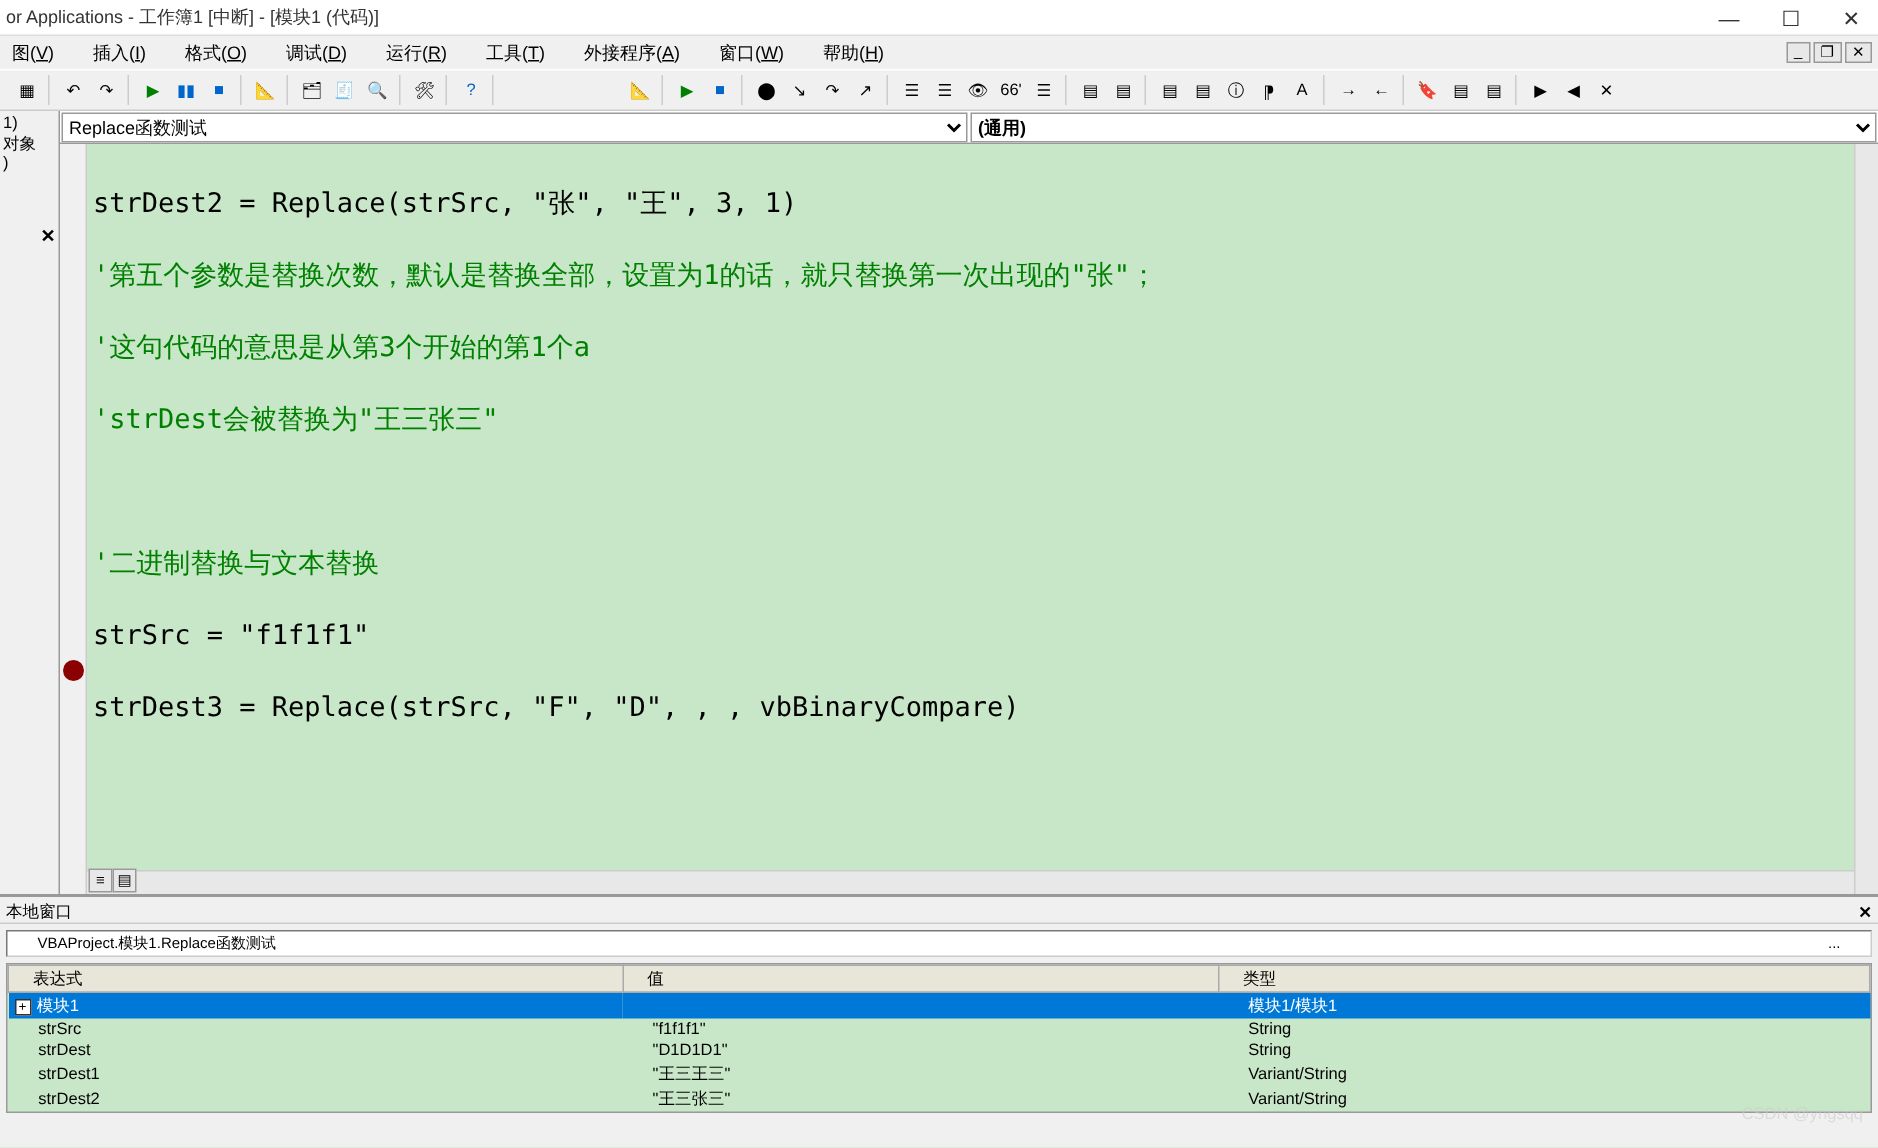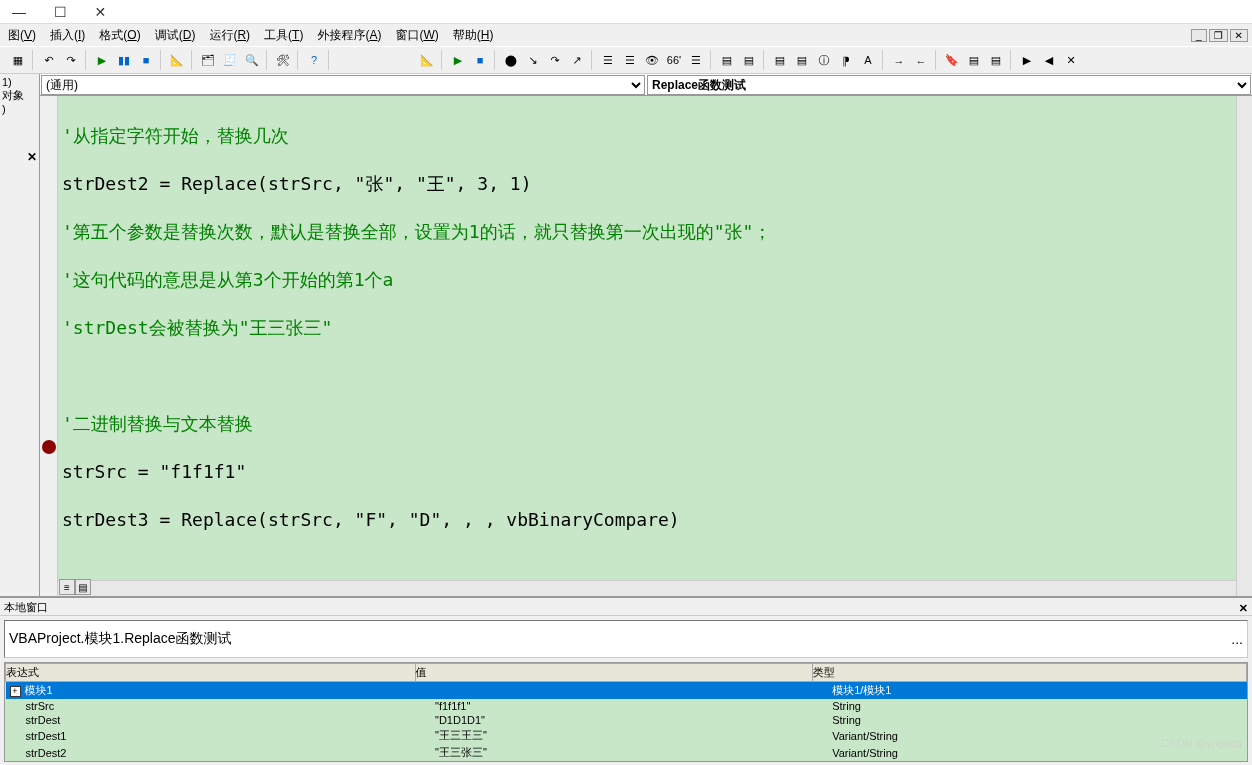--- a/index.html
+++ b/index.html
@@ -1,21 +1,21 @@
 <!DOCTYPE html>
 <html><head>
 <meta charset="utf-8">
 <style>
 * { box-sizing: border-box; margin: 0; padding: 0; }
 body { font-family: "Microsoft YaHei", "SimSun", sans-serif; font-size: 12px; background: #f0f0f0; overflow: hidden; width: 1252px; height: 765px; position: relative; }
 .titlebar { height: 24px; background: #fff; display: flex; align-items: center; justify-content: space-between; padding: 0 4px; border-bottom: 1px solid #ddd; }
 .titlebar .title { color: #333; font-size: 12px; }
 .titlebar .controls { display: flex; gap: 12px; }
 .titlebar .controls span { font-size: 14px; color: #333; cursor: pointer; padding: 0 8px; }
-.menubar { height: 22px; background: #f0f0f0; display: flex; align-items: center; padding: 0 2px; gap: 2px; position: relative; }
+.menubar { height: 22px; background: #f0f0f0; display: flex; align-items: center; padding: 0 2px; gap: 14px; position: relative; }
 .menubar .menu { padding: 2px 6px; cursor: pointer; }
 .menubar .menu u { text-decoration: underline; }
 .menubar .mdi-controls { position: absolute; right: 4px; display: flex; gap: 2px; }
 .menubar .mdi-controls span { font-size: 10px; cursor: pointer; padding: 0 4px; border: 1px solid #999; background: #e8e8e8; }
 .toolbar { height: 28px; background: #f0f0f0; border-top: 1px solid #fff; border-bottom: 1px solid #ccc; display: flex; align-items: center; padding: 0 4px; gap: 2px; }
 .toolbar .grp { display: flex; gap: 2px; align-items: center; padding: 0 4px; border-right: 1px solid #ccc; }
 .toolbar .grp:last-child { border-right: none; }
 .tb-btn { width: 20px; height: 20px; display: flex; align-items: center; justify-content: center; cursor: pointer; font-size: 11px; }
 .tb-spacer { flex: 0 0 80px; }
 .main-area { display: flex; height: 522px; }
@@ -30,35 +30,36 @@
 .gutter { position: absolute; left: 0; top: 0; width: 18px; height: 100%; background: #f0f0f0; border-right: 1px solid #ccc; }
 .breakpoint { position: absolute; left: 2px; width: 14px; height: 14px; border-radius: 50%; background: #8B0000; }
 .code-content { padding: 4px 4px 4px 22px; font-family: "NSimSun", "SimSun", Consolas, monospace; font-size: 18px; line-height: 24px; white-space: pre; }
 .code-line { height: 24px; }
 .comment { color: #008000; }
 .split-btns { position: absolute; left: 19px; bottom: 1px; display: flex; }
 .split-btns span { width: 16px; height: 16px; border: 1px solid #999; background: #e8e8e8; font-size: 10px; display: flex; align-items: center; justify-content: center; cursor: pointer; }
 .locals-panel { border-top: 2px solid #999; background: #f0f0f0; }
 .locals-header { display: flex; justify-content: space-between; align-items: flex-end; height: 18px; padding: 0 4px; font-size: 11px; border-bottom: 1px solid #ccc; }
 .locals-header .close-x { font-weight: bold; cursor: pointer; }
-.locals-context { height: 38px; background: #fff; border: 1px inset #ccc; margin: 4px; padding: 1px 4px; font-size: 14px; display: flex; justify-content: space-between; align-items: center; }
+.locals-context { height: 18px; background: #fff; border: 1px inset #ccc; margin: 4px; padding: 1px 20px; font-size: 10px; display: flex; justify-content: space-between; align-items: center; }
 .locals-table { margin: 0 4px; background: #c8e6c8; border: 1px solid #999; }
 .locals-table table { width: 100%; border-collapse: collapse; font-size: 11px; table-layout: fixed; }
-.locals-table th { text-align: left; padding: 1px 0; background: #e8e6d8; border: 1px solid #aaa; font-weight: normal; }
+.locals-table th { text-align: left; padding: 1px 16px; background: #e8e6d8; border: 1px solid #aaa; font-weight: normal; }
 .locals-table td { padding: 1px 4px 1px 20px; margin-left: 25px; }
 .locals-table tr.selected td { background: #0078d7; color: #fff; }
 .locals-table .expand { display: inline-block; width: 11px; height: 11px; border: 1px solid #333; text-align: center; line-height: 9px; font-size: 9px; margin-right: 4px; background: #fff; color: #000; }
 .watermark { position: absolute; right: 10px; bottom: 16px; color: #ccc; font-size: 11px; opacity: 0.6; }
 .scrollbar-v { position: absolute; right: 0; top: 0; width: 16px; height: 100%; background: #e8e8e8; border-left: 1px solid #ccc; }
 .scrollbar-h { position: absolute; left: 18px; right: 16px; bottom: 0; height: 16px; background: #e8e8e8; border-top: 1px solid #ccc; }
 </style>
 </head>
 <body>
 
 <div class="titlebar">
+  <span class="title">or Applications - 工作簿1 [中断] - [模块1 (代码)]</span>
   <div class="controls">
     <span>—</span>
     <span>☐</span>
     <span>✕</span>
   </div>
 </div>
 
 <div class="menubar">
   <span class="menu"><span>图</span>(<u>V</u>)</span>
   <span class="menu"><span>插入</span>(<u>I</u>)</span>
@@ -155,29 +156,28 @@
   <div class="left-panel">
     <span class="close-x">✕</span>
     <div class="tree">
       <div>1)</div>
       <div>对象</div>
       <div>)</div>
     </div>
   </div>
   <div class="code-area">
     <div class="dropdown-row">
+      <select><option>Replace函数测试</option></select>
       <select><option>(通用)</option></select>
-      <select><option>Replace函数测试</option></select>
     </div>
     <div class="code-editor">
       <div class="gutter">
         <div class="breakpoint" style="top: 344px;"></div>
       </div>
       <div class="code-content">
-<div class="code-line"><span class="comment">'从指定字符开始，替换几次</span></div>
 <div class="code-line"><span>strDest2 = Replace(strSrc, "张", "王", 3, 1)</span></div>
 <div class="code-line"><span class="comment">'第五个参数是替换次数，默认是替换全部，设置为1的话，就只替换第一次出现的"张"；</span></div>
 <div class="code-line"><span class="comment">'这句代码的意思是从第3个开始的第1个a</span></div>
 <div class="code-line"><span class="comment">'strDest会被替换为"王三张三"</span></div>
 <div class="code-line"><span></span></div>
 <div class="code-line"><span class="comment">'二进制替换与文本替换</span></div>
 <div class="code-line"><span>strSrc = "f1f1f1"</span></div>
 <div class="code-line"><span>strDest3 = Replace(strSrc, "F", "D", , , vbBinaryCompare)</span></div>
 
 

